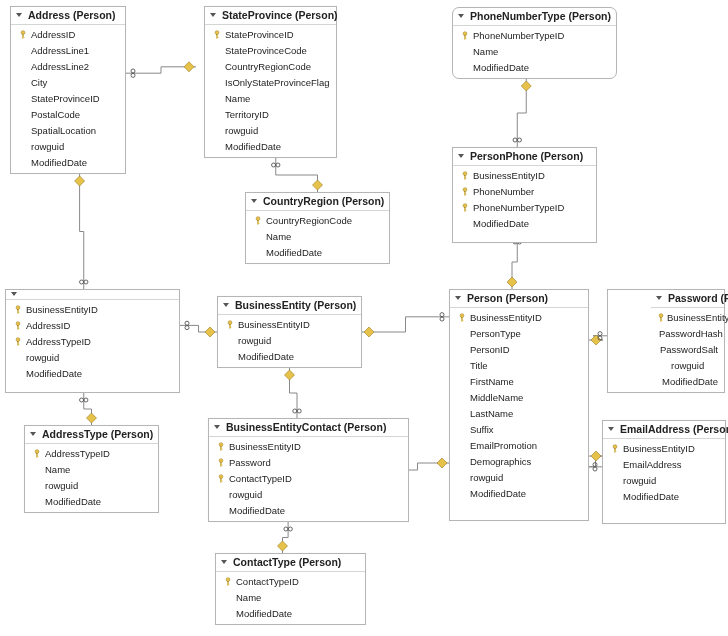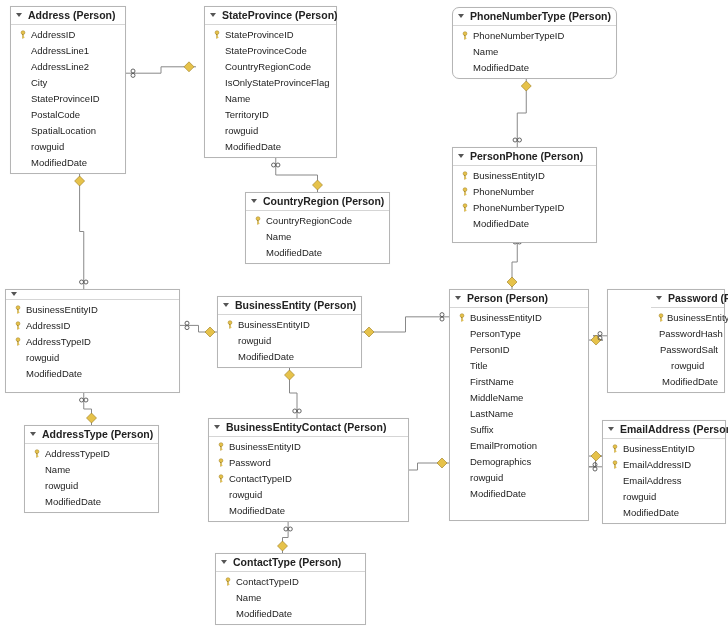--- a/index.html
+++ b/index.html
@@ -572,30 +572,20 @@
             <span class="key-slot">
               <svg class="key-icon" viewBox="0 0 10 12">
   <circle cx="5" cy="3" r="2.4" fill="#e6c24a" stroke="#9a7b1e" stroke-width="0.6"></circle>
   <rect x="4.3" y="5" width="1.4" height="5" fill="#e6c24a" stroke="#9a7b1e" stroke-width="0.4"></rect>
   <rect x="4.3" y="8.3" width="2.6" height="1.2" fill="#e6c24a"></rect>
 </svg>
             </span>
             <span>BusinessEntityID</span>
           </div>
           <div class="col">
-            <span class="key-slot">
-              <svg class="key-icon" viewBox="0 0 10 12">
-  <circle cx="5" cy="3" r="2.4" fill="#e6c24a" stroke="#9a7b1e" stroke-width="0.6"></circle>
-  <rect x="4.3" y="5" width="1.4" height="5" fill="#e6c24a" stroke="#9a7b1e" stroke-width="0.4"></rect>
-  <rect x="4.3" y="8.3" width="2.6" height="1.2" fill="#e6c24a"></rect>
-</svg>
-            </span>
-            <span>EmailAddressID</span>
-          </div>
-          <div class="col">
             <span class="key-slot"></span>
             <span>EmailAddress</span>
           </div>
           <div class="col">
             <span class="key-slot"></span>
             <span>rowguid</span>
           </div>
           <div class="col">
             <span class="key-slot"></span>
             <span>ModifiedDate</span>

